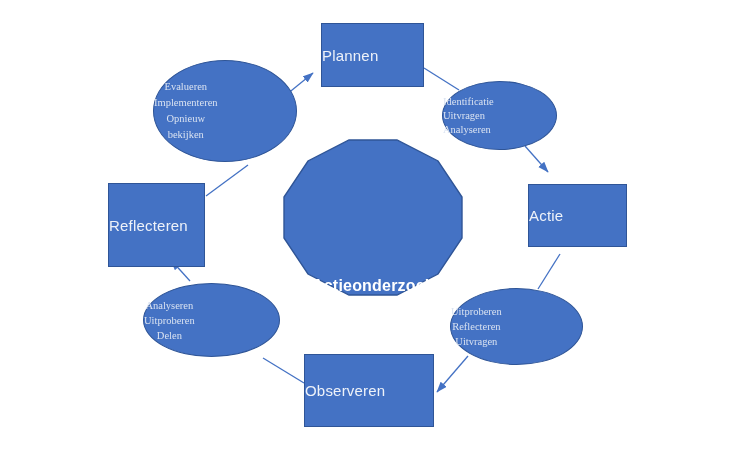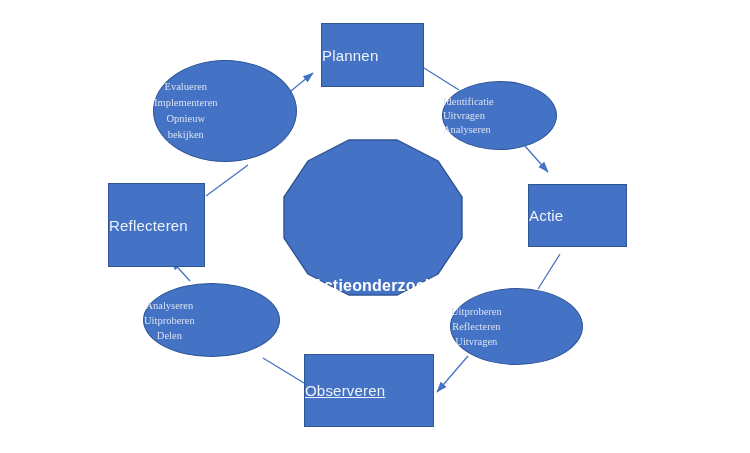--- a/index.html
+++ b/index.html
@@ -56,21 +56,21 @@
   </svg>
 
   <div class="node rect-node" style="left:321px;top:23px;width:103px;height:64px;">
     <span>Plannen</span>
   </div>
 
   <div class="node rect-node" style="left:528px;top:184px;width:99px;height:63px;">
     <span>Actie</span>
   </div>
 
-  <div class="node rect-node" style="left:304px;top:354px;width:130px;height:73px;text-decoration:underline;">
+  <div class="node rect-node" style="left:304px;top:354px;width:130px;height:73px;">
     <span>Observeren</span>
   </div>
 
   <div class="node rect-node" style="left:108px;top:183px;width:97px;height:84px;">
     <span>Reflecteren</span>
   </div>
 
   <div class="node ellipse-node tall" style="left:153px;top:60px;width:144px;height:102px;">
     <div class="lines">
       <span>Evalueren</span>

